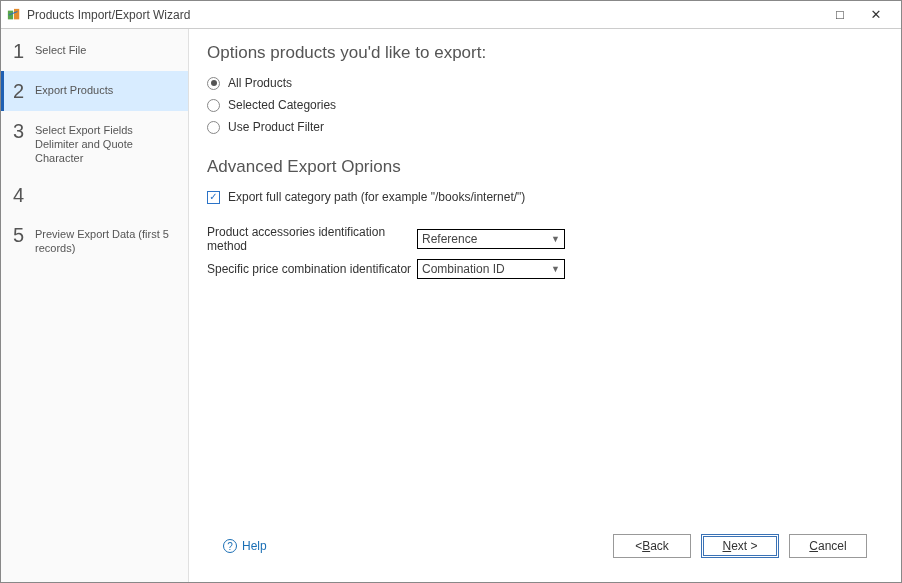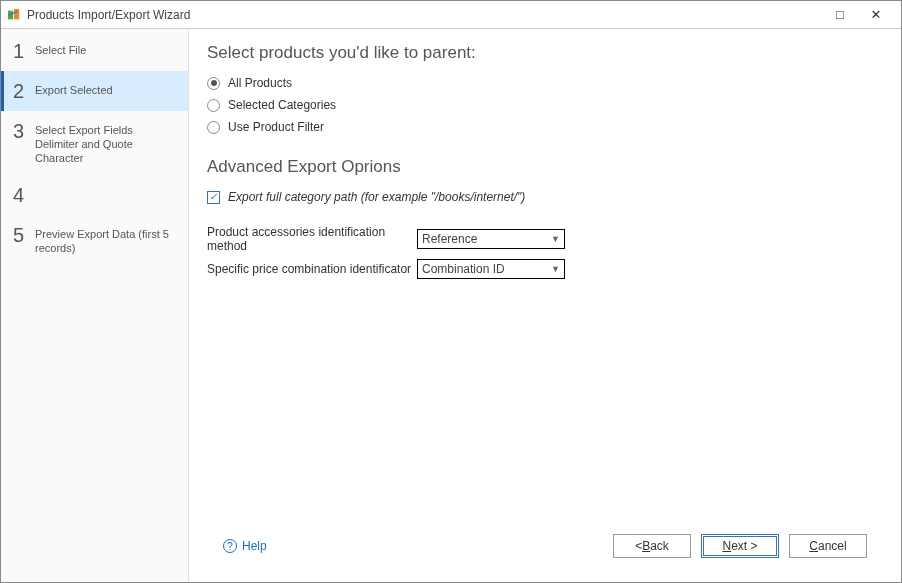--- a/index.html
+++ b/index.html
@@ -60,57 +60,57 @@
 
   <div class="body">
 
     <div class="sidebar">
       <div class="step">
         <div class="num">1</div>
         <div class="label">Select File</div>
       </div>
       <div class="step active">
         <div class="num">2</div>
-        <div class="label">Export Selected</div>
+        <div class="label">Export Products</div>
       </div>
       <div class="step">
         <div class="num">3</div>
         <div class="label">Select Export Fields Delimiter and Quote Character</div>
       </div>
       <div class="step">
         <div class="num">4</div>
       </div>
       <div class="step">
         <div class="num">5</div>
         <div class="label">Preview Export Data (first 5 records)</div>
       </div>
     </div>
 
     <div class="main">
 
-      <div class="heading">Select products you'd like to parent:</div>
+      <div class="heading">Options products you'd like to export:</div>
 
       <div class="radio-group">
         <div class="radio-row">
           <span class="radio selected"></span>
           <span>All Products</span>
         </div>
         <div class="radio-row">
           <span class="radio"></span>
           <span>Selected Categories</span>
         </div>
         <div class="radio-row">
           <span class="radio"></span>
           <span>Use Product Filter</span>
         </div>
       </div>
 
       <div class="heading">Advanced Export Oprions</div>
 
-      <div style="margin-bottom:14px;font-style:italic;">
+      <div style="margin-bottom:14px;">
         <div class="checkbox-row">
           <span class="checkbox checked"></span>
           <span>Export full category path (for example "/books/internet/")</span>
         </div>
       </div>
 
       <div class="form-row">
         <span class="lbl">Product accessories identification method</span>
         <div class="combo">
           <span>Reference</span>

